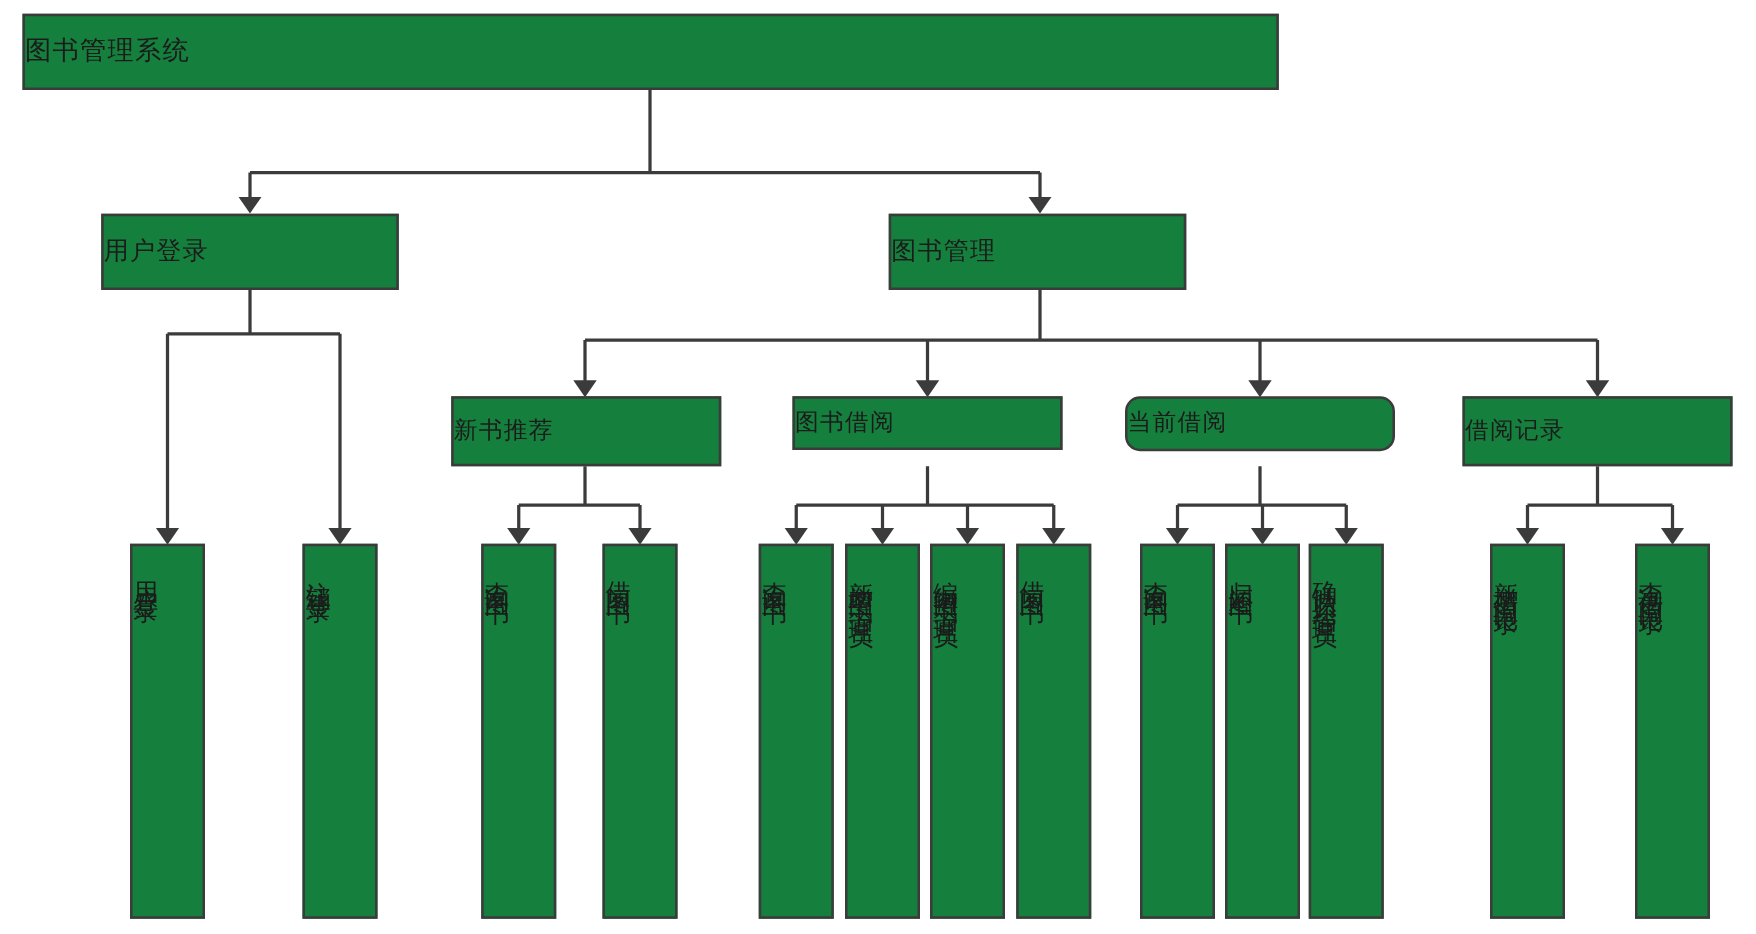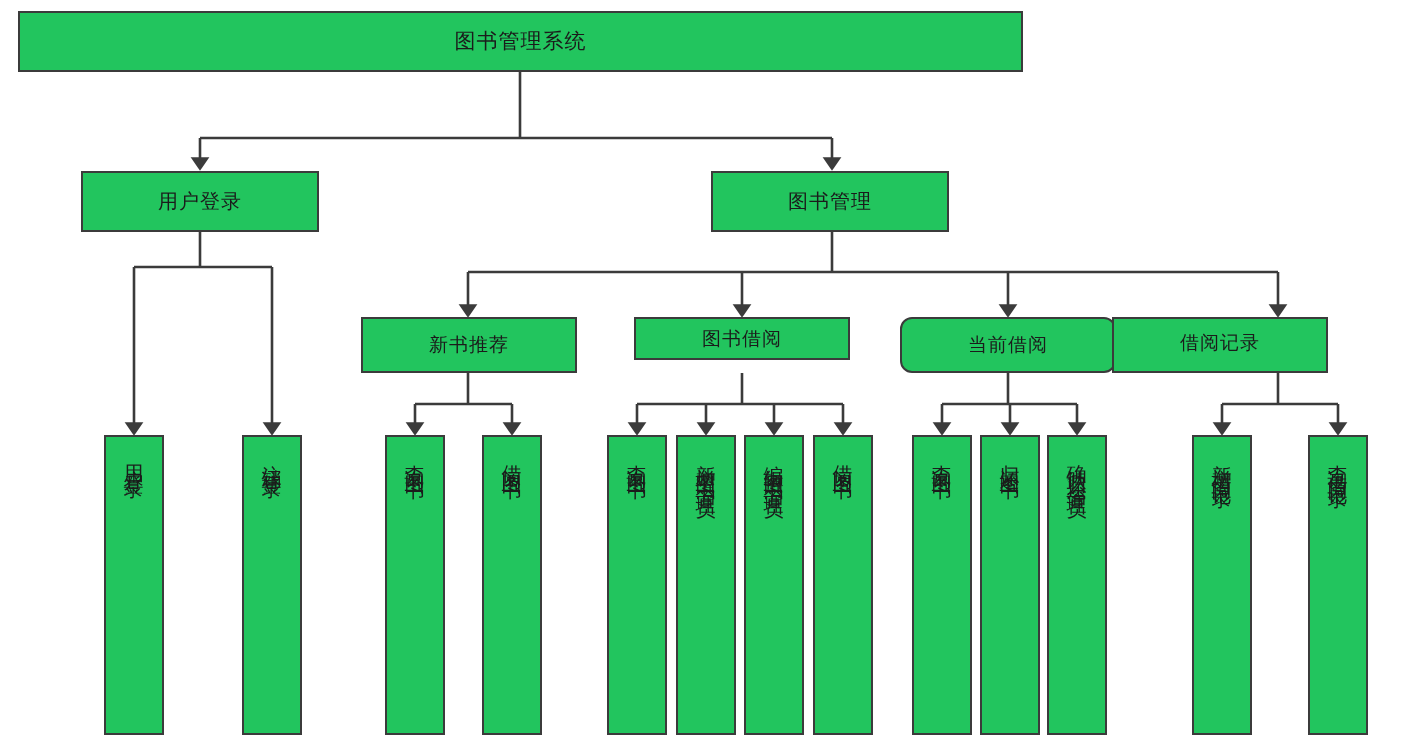--- a/index.html
+++ b/index.html
@@ -22,25 +22,24 @@
     position: absolute;
     left: 0;
     top: 0;
     width: 1405px;
     height: 747px;
     pointer-events: none;
   }
   .node {
     position: absolute;
     box-sizing: border-box;
-    background: #22c55e;
+    background: #15803d;
     border: 2.5px solid #3b3b3b;
     display: flex;
     align-items: center;
-    justify-content: center;
     color: #1b1b1b;
     z-index: 2;
   }
   .node.root {
     font-size: 21px;
   }
   .node.lvl2 {
     font-size: 20px;
   }
   .node.lvl3 {
@@ -138,24 +137,24 @@
   <div class="node lvl3" style="left:361px; top:317px; width:216px; height:56px;">
     <span class="label">新书推荐</span>
   </div>
 
   <div class="node lvl2" style="left:711px; top:171px; width:238px; height:61px;">
     <span class="label">图书管理</span>
   </div>
   <div class="node lvl3" style="left:634px; top:317px; width:216px; height:43px;">
     <span class="label">图书借阅</span>
   </div>
-  <div class="node lvl3" style="left:900px; top:317px; width:216px; height:56px;border-radius:12px;">
+  <div class="node lvl3" style="left:900px; top:317px; width:216px; height:44px;border-radius:12px;">
     <span class="label">当前借阅</span>
   </div>
-  <div class="node lvl3" style="left:1112px; top:317px; width:216px; height:56px;font-family:Liberation Mono, monospace;">
+  <div class="node lvl3" style="left:1170px; top:317px; width:216px; height:56px;">
     <span class="label">借阅记录</span>
   </div>
 
   <div class="node leaf" style="left:104px; top:435px; width:60px; height:300px;">
     <span class="label">用户登录</span>
   </div>
   <div class="node leaf" style="left:242px; top:435px; width:60px; height:300px;">
     <span class="label">注销登录</span>
   </div>
 

